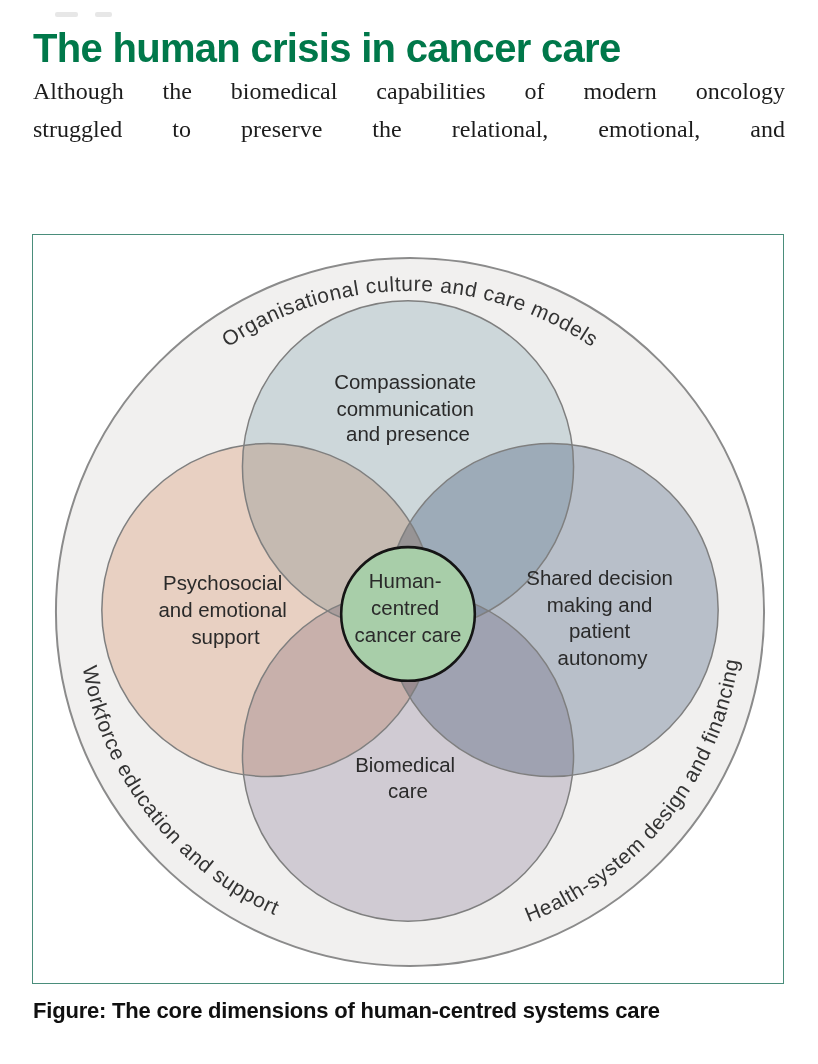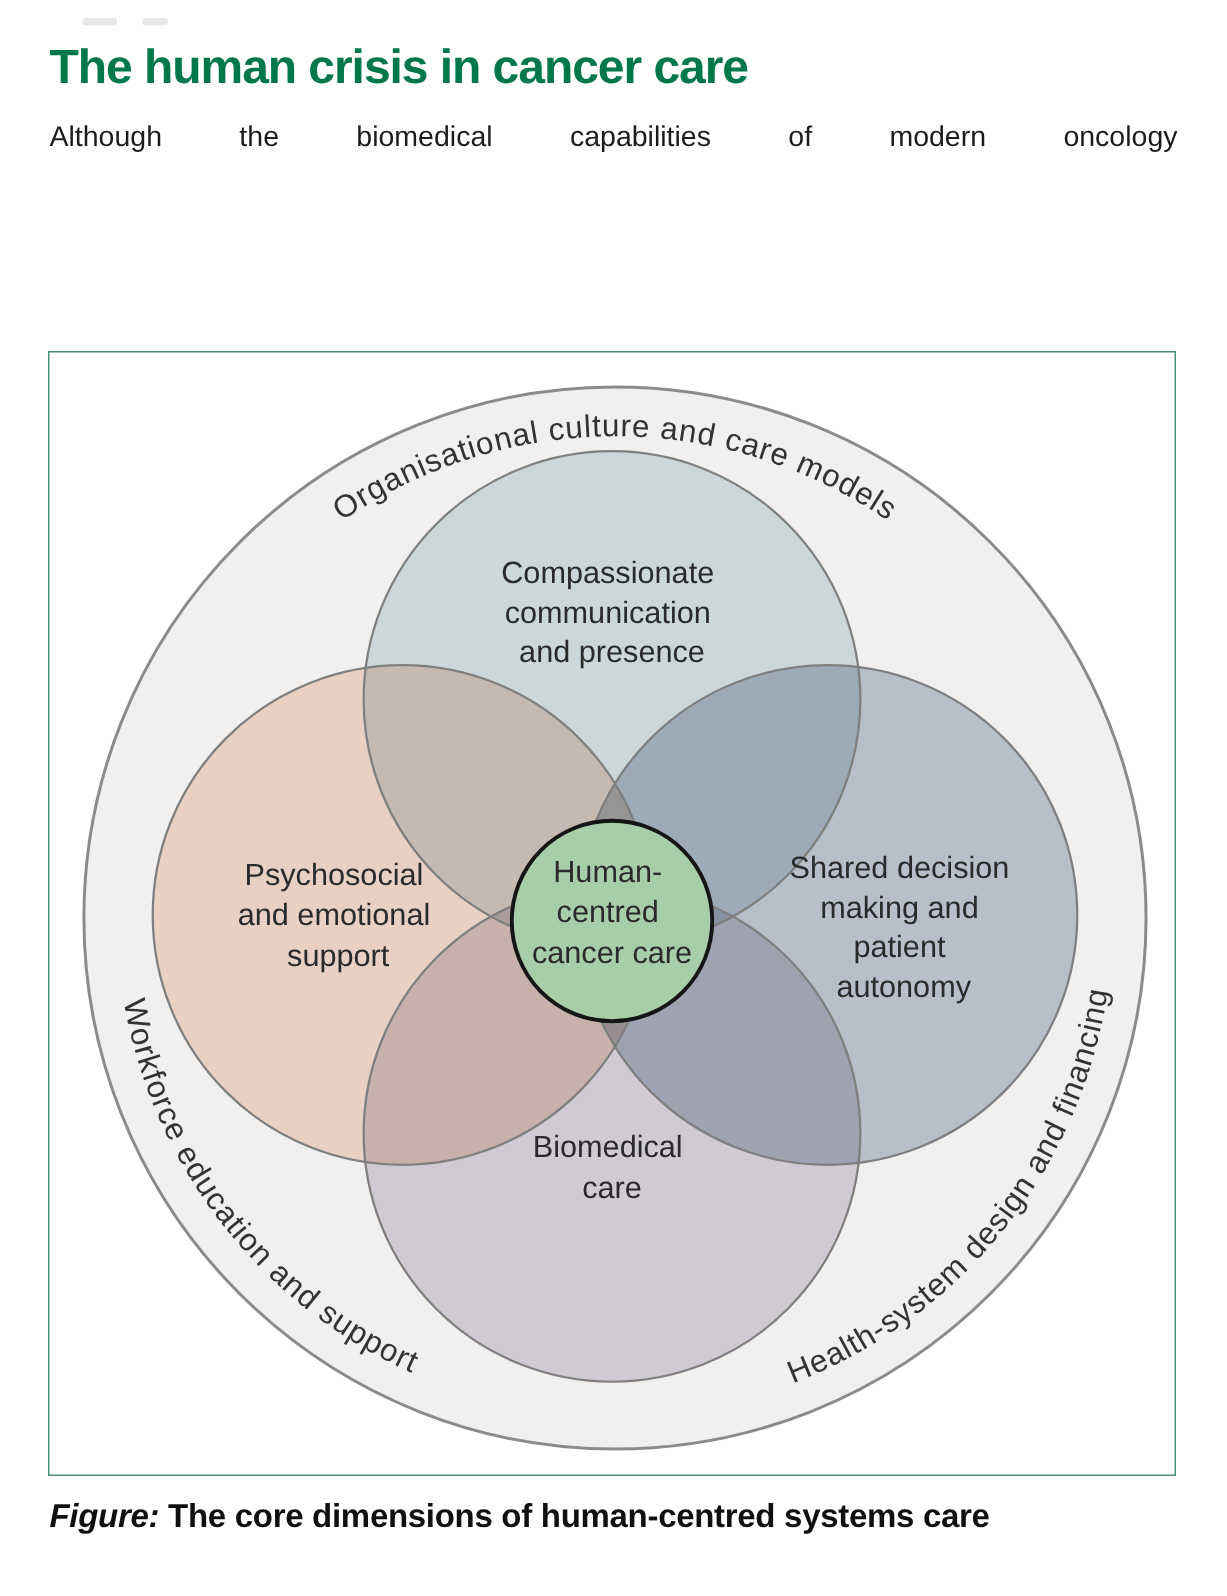--- a/index.html
+++ b/index.html
@@ -11,27 +11,27 @@
     overflow:hidden;
   }
   .remnant {
     position:absolute; height:5px; background:#d4d4d4; opacity:.55; border-radius:2px;
   }
   .remnant.r1 { left:55px; top:12px; width:23px; }
   .remnant.r2 { left:95px; top:12px; width:17px; }
 
   .article-heading {
     position:absolute; left:33px; top:26px; width:752px;
-    font-size:32px; font-weight:700; letter-spacing:-0.7px;
+    font-size:40px; font-weight:700; letter-spacing:-0.7px;
     color:#00784a;
   }
   .article-paragraph {
     position:absolute; left:33px; top:73px; width:752px;
-    font-family:Liberation Sans, sans-serif;
-    font-size:19px; line-height:37.5px; color:#1c1c1c;
+    font-family:Liberation Serif, serif;
+    font-size:24px; line-height:37.5px; color:#1c1c1c;
   }
   .para-line {
     text-align:justify;
     text-align-last:justify;
     white-space:nowrap;
   }
 
   .figure-panel {
     position:absolute; left:32px; top:234px; width:752px; height:750px;
     border:1.6px solid #4a8d7b;
@@ -48,32 +48,33 @@
   .arc-label {
     font-family:"Liberation Sans", sans-serif;
     font-size:21px; fill:#333333; letter-spacing:0.6px;
   }
 
   .figure-caption {
     position:absolute; left:33px; top:998px; width:752px;
     font-size:22px; font-weight:700; color:#101010;
     letter-spacing:-0.2px;
   }
-  .figure-caption .fig-word { font-style:italic; }
+  .figure-caption .fig-word { }
 </style>
 </head>
 <body>
 
 <span class="remnant r1"></span>
 <span class="remnant r2"></span>
 
 <h1 class="article-heading">The human crisis in cancer care</h1>
 
 <div class="article-paragraph">
   <div class="para-line">Although the biomedical capabilities of modern oncology</div>
+  <div class="para-line">struggled to preserve the relational, emotional, and</div>
 </div>
 
 <div class="figure-panel">
   <svg viewBox="0 0 752 750" aria-hidden="true">
 
     <circle cx="378" cy="378" r="355" stroke="#8b8b8b" stroke-width="2" fill="#f1f0ef"></circle>
 
     <circle class="petal-fill" cx="376" cy="232" r="166" fill="#d9e5e9"></circle>
     <circle class="petal-fill" cx="236" cy="376" r="167" fill="#f6ddcf"></circle>
     <circle class="petal-fill" cx="520" cy="376" r="167" fill="#c3cbd7"></circle>

